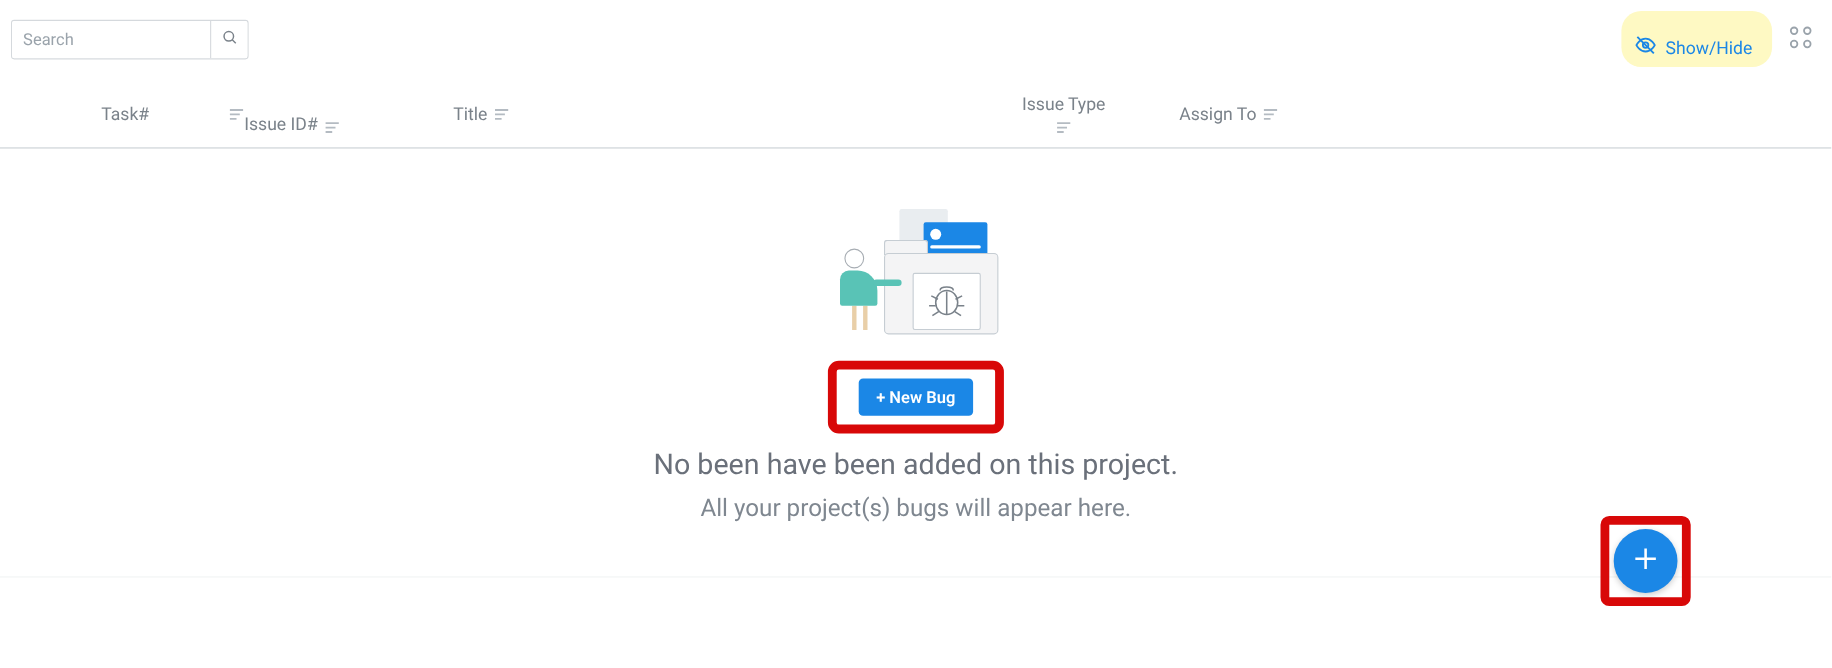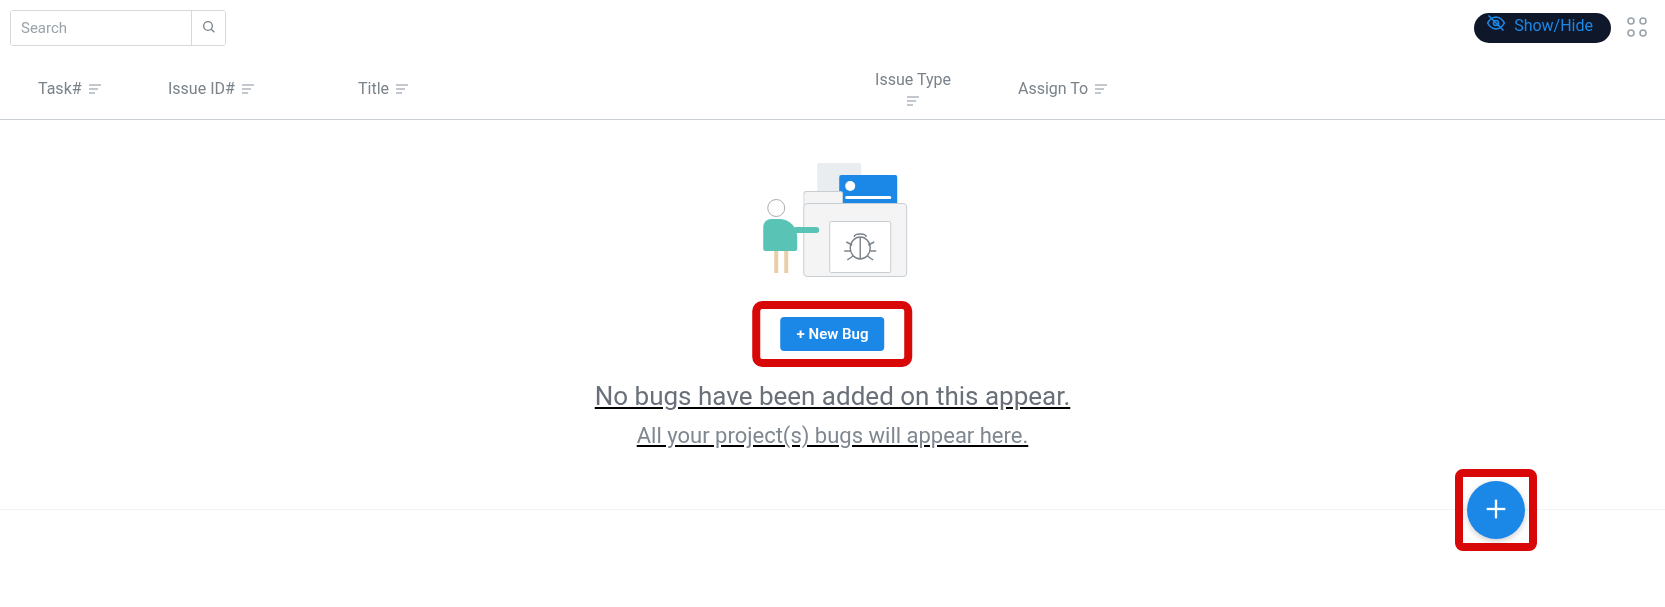--- a/index.html
+++ b/index.html
@@ -6,38 +6,38 @@
     body { background:#fff; width:1665px; height:607px; overflow:hidden; position:relative; }
 
     
     .topbar { display:flex; align-items:center; padding:10px 10px 6px 10px; }
     .search-wrap { display:flex; border:1px solid #d5d9dd; border-radius:3px; overflow:hidden; }
     .search-input { border:none; outline:none; padding:8px 10px; width:180px; font-size:15px; color:#555; }
     .search-input::placeholder { color:#9aa3ab; }
     .search-btn { width:34px; background:#fff; border:none; border-left:1px solid #d5d9dd; display:flex; align-items:center; justify-content:center; cursor:pointer; }
 
     .top-right { margin-left:auto; display:flex; align-items:center; gap:14px; }
-    .showhide-btn { background:#0f172a; color:#1b87e6; border:none; border-radius:18px; padding:0 18px 6px 12px; font-size:16px; display:flex; align-items:center; gap:8px; cursor:pointer; }
+    .showhide-btn { background:#fef9c3; color:#1b87e6; border:none; border-radius:18px; padding:21px 18px 6px 12px; font-size:16px; display:flex; align-items:center; gap:8px; cursor:pointer; }
     .expand-btn { background:none; border:none; cursor:pointer; padding:2px 6px 2px 0; }
 
     
     .col-headers { display:flex; padding:14px 0 12px 0; border-bottom:1px solid #c9cfd4; margin-top:4px; }
     .col { display:flex; align-items:center; gap:6px; color:#7a828a; font-size:16px; }
-    .col.task   { margin-left:38px;  width:130px; }
-    .col.issue  { width:190px; }
+    .col.task   { margin-left:92px;  width:130px;justify-content:space-between; }
+    .col.issue  { width:190px;align-items:flex-end; }
     .col.title  { width:450px; }
     .col.type   { width:210px;flex-direction:column; }
     .col.sev    { width:230px; }
     .col.assign { }
 
     .sort-icon svg { display:block; }
 
     
     .main-stage { position:relative; height:390px; border-bottom:1px solid #f1f3f4; }
-    .empty { position:absolute; left:50%; top:43px; transform:translateX(-50%); display:flex; flex-direction:column; align-items:center;text-decoration:underline; }
+    .empty { position:absolute; left:50%; top:55px; transform:translateX(-50%); display:flex; flex-direction:column; align-items:center; }
 
     .illus { position:relative; width:150px; height:120px; margin-bottom:18px; }
     .folder-back { position:absolute; left:46px; top:40px; width:104px; height:74px; background:#f4f4f5; border:1px solid #c6cdd3; border-radius:4px; }
     .folder-tab  { position:absolute; left:46px; top:28px; width:40px; height:14px; background:#f4f4f5; border:1px solid #c6cdd3; border-bottom:none; border-radius:3px 3px 0 0; }
     .doc-a { position:absolute; left:60px; top:0; width:44px; height:56px; background:#e9edf0; border-radius:2px; }
     .doc-b { position:absolute; left:82px; top:12px; width:58px; height:60px; background:#1b87e6; border-radius:2px; padding:6px; display:flex; flex-direction:column; gap:5px; }
     .doc-b .dot{ width:10px; height:10px; border-radius:50%; background:#fff; }
     .doc-b .line{ height:3px; background:#fff; border-radius:2px; }
     .bug-box { position:absolute; left:72px; top:58px; width:62px; height:52px; background:#fff; border:1px solid #c6cdd3; border-radius:2px; display:flex; align-items:center; justify-content:center; }
     .person { position:absolute; left:6px; top:36px; }
@@ -184,21 +184,21 @@
             <div class="arm"></div>
           </div>
         <div class="legs"><span class="leg"></span><span class="leg"></span></div>
       </div>
     </div>
 
     <div class="highlight-box">
       <button class="new-bug-btn">+ New Bug</button>
     </div>
 
-    <div class="empty-title">No bugs have been added on this appear.</div>
+    <div class="empty-title">No been have been added on this project.</div>
     <div class="empty-sub">All your project(s) bugs will appear here.</div>
   </div>
 </div>
 
 <div class="fab-wrap">
   <button class="fab">
     <span>
       <svg width="28" height="28" viewBox="0 0 24 24" stroke="#fff" stroke-width="2">
         <line x1="12" y1="4" x2="12" y2="20"></line>
           <line x1="4" y1="12" x2="20" y2="12"></line>

